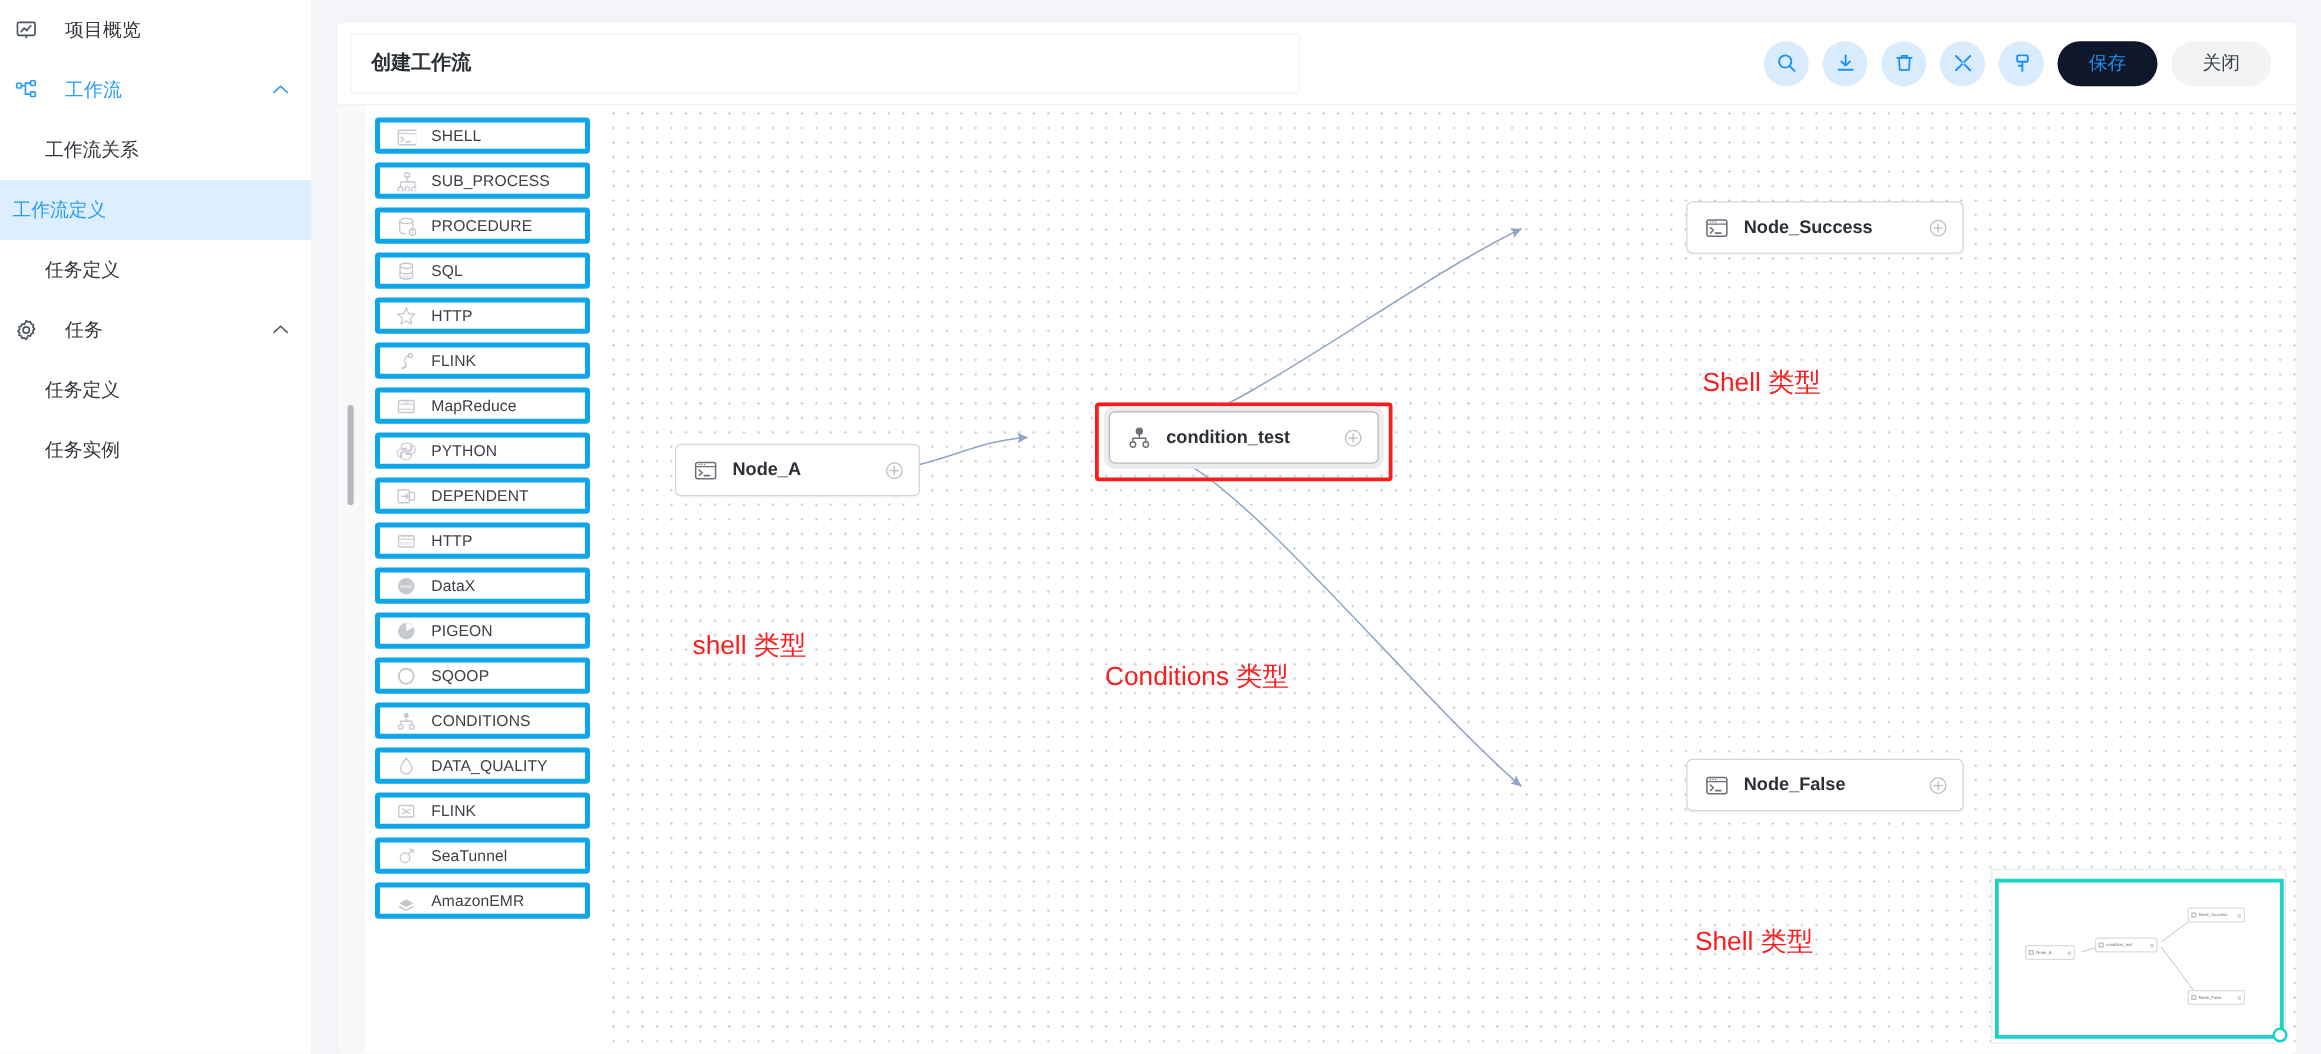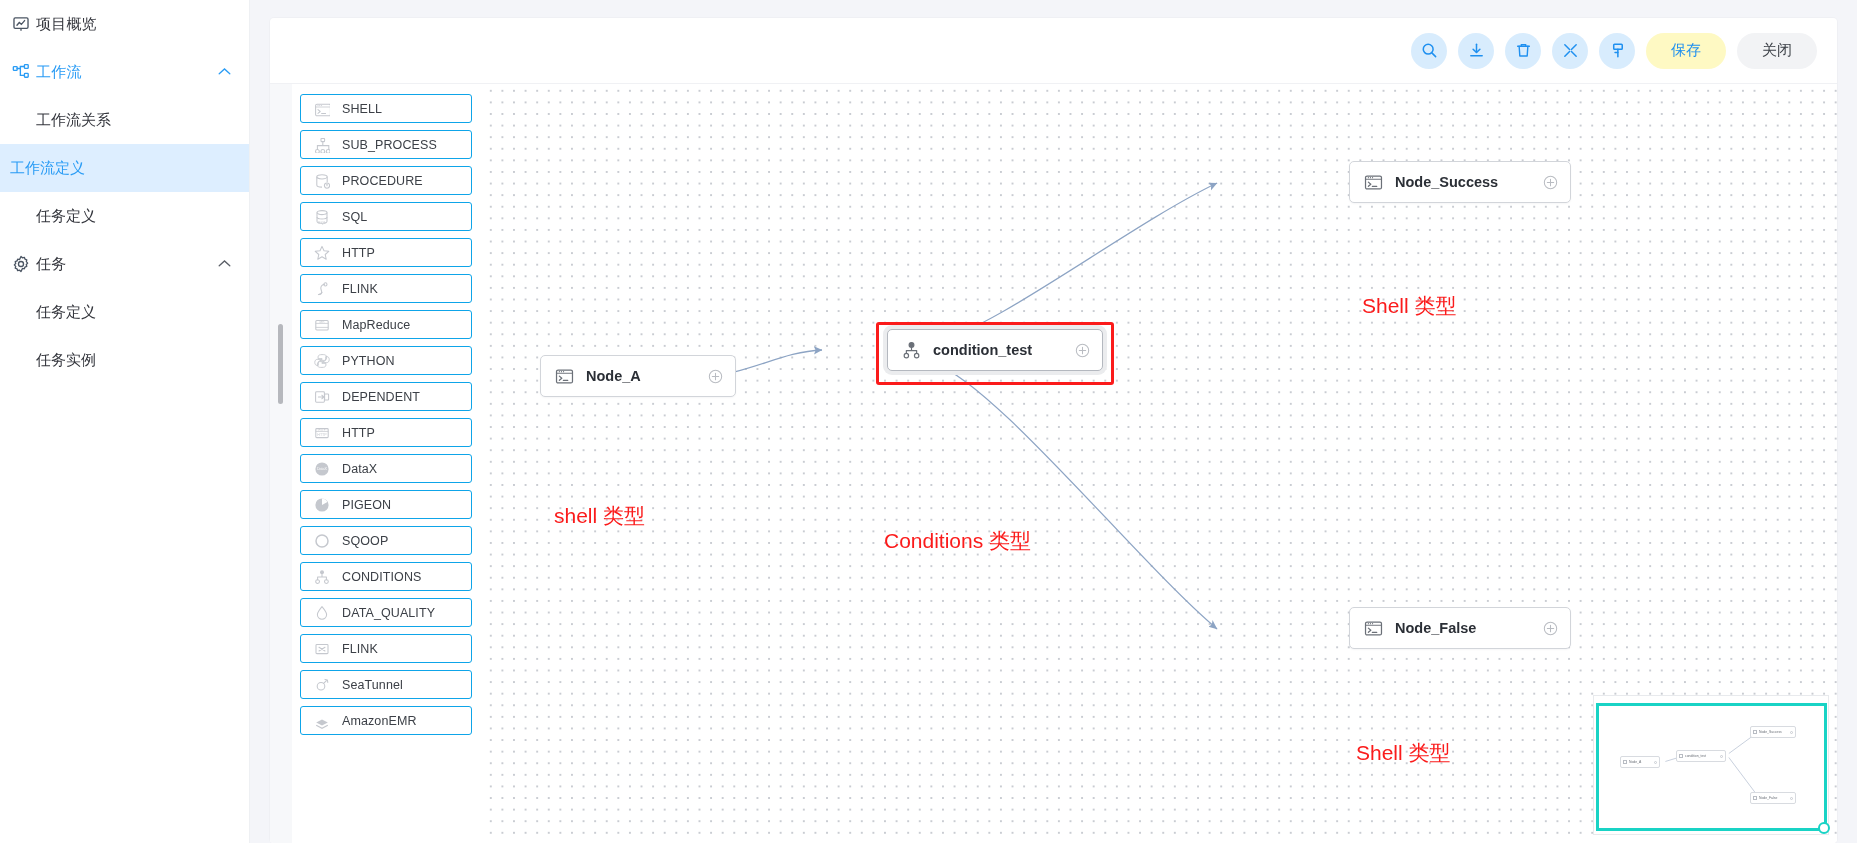--- a/index.html
+++ b/index.html
@@ -25,21 +25,21 @@
     height: 48px; padding: 0 18px 0 6px;
     cursor: pointer; position: relative;
   }
   .nav-ico {
     width: 30px; flex: 0 0 30px; display: flex;
     align-items: center; justify-content: center;
     color: #4b5563;
   }
   .nav-ico.blue { color: #2a9cf5; }
   .nav-label {
-    font-size: 15px; color: #33353c; letter-spacing: .2px;
+    font-size: 15px; color: #33353c; letter-spacing: .2px; margin-left: 16px;
   }
   .nav-label.blue { color: #2a9cf5; }
   .chev {
     margin-left: auto; color: #2a9cf5; font-size: 13px; line-height: 1;
     transform: translateY(-1px);
   }
   .chev.gray { color: #5a5e66; }
   .nav-sub {
     height: 48px; display: flex; align-items: center;
     padding-left: 36px; font-size: 15px; color: #33353c;
@@ -87,21 +87,21 @@
     display: flex; align-items: center; justify-content: center;
     cursor: pointer; border: none;
   }
   .tbtn svg { display:block; }
   .btn-pill {
     height: 36px; min-width: 80px; padding: 0 22px;
     border-radius: 18px; border: none;
     font-size: 15px; cursor: pointer;
     display: flex; align-items: center; justify-content: center;
   }
-  .btn-save { background: #fef9c3; color: #1f90f0; }
+  .btn-save { background: #0f172a; color: #1f90f0; }
   .btn-close { background: #f2f3f5; color: #3c4047; }
 
   
   .palette-wrap {
     position: absolute; left: 0; top: 66px;
     width: 214px; height: 759px;
     background: #ffffff;
     display: flex;
   }
   .palette-gutter {
@@ -113,21 +113,21 @@
     position: absolute; left: 8px; top: 240px;
     width: 5px; height: 80px; border-radius: 3px;
     background: #b6b8bd;
   }
   .palette {
     flex: 1 1 auto; padding: 10px 0 0 8px;
     overflow: hidden; position: relative;
   }
   .pitem {
     height: 29px; margin-bottom: 7px;
-    border: 1px solid #0ea5e9; border-radius: 3px;
+    border: 4px solid #0ea5e9; border-radius: 3px;
     display: flex; align-items: center;
     padding-left: 12px; gap: 12px;
     cursor: grab; background: #fff;
     width: 172px;
   }
   .pitem-ico {
     width: 17px; height: 17px; flex: 0 0 17px;
     display: flex; align-items: center; justify-content: center;
     color: #c5c8ce;
   }
@@ -277,20 +277,23 @@
     </div>
     <div class="nav-sub">
       <span>任务实例</span>
     </div>
   </aside>
 
   <main class="main">
     <div class="panel">
 
       <div class="hdr">
+        <div class="hdr-title-box">
+          <span class="hdr-title">创建工作流</span>
+        </div>
         <div class="hdr-tools">
 
           <button class="tbtn">
             <svg width="17" height="17" viewBox="0 0 18 18" fill="none" stroke="currentColor" stroke-width="1.6" stroke-linecap="round">
               <circle cx="7.6" cy="7.6" r="5.2"></circle>
                 <path d="M11.5 11.5l4 4"></path>
             </svg>
           </button>
 
           <button class="tbtn">

